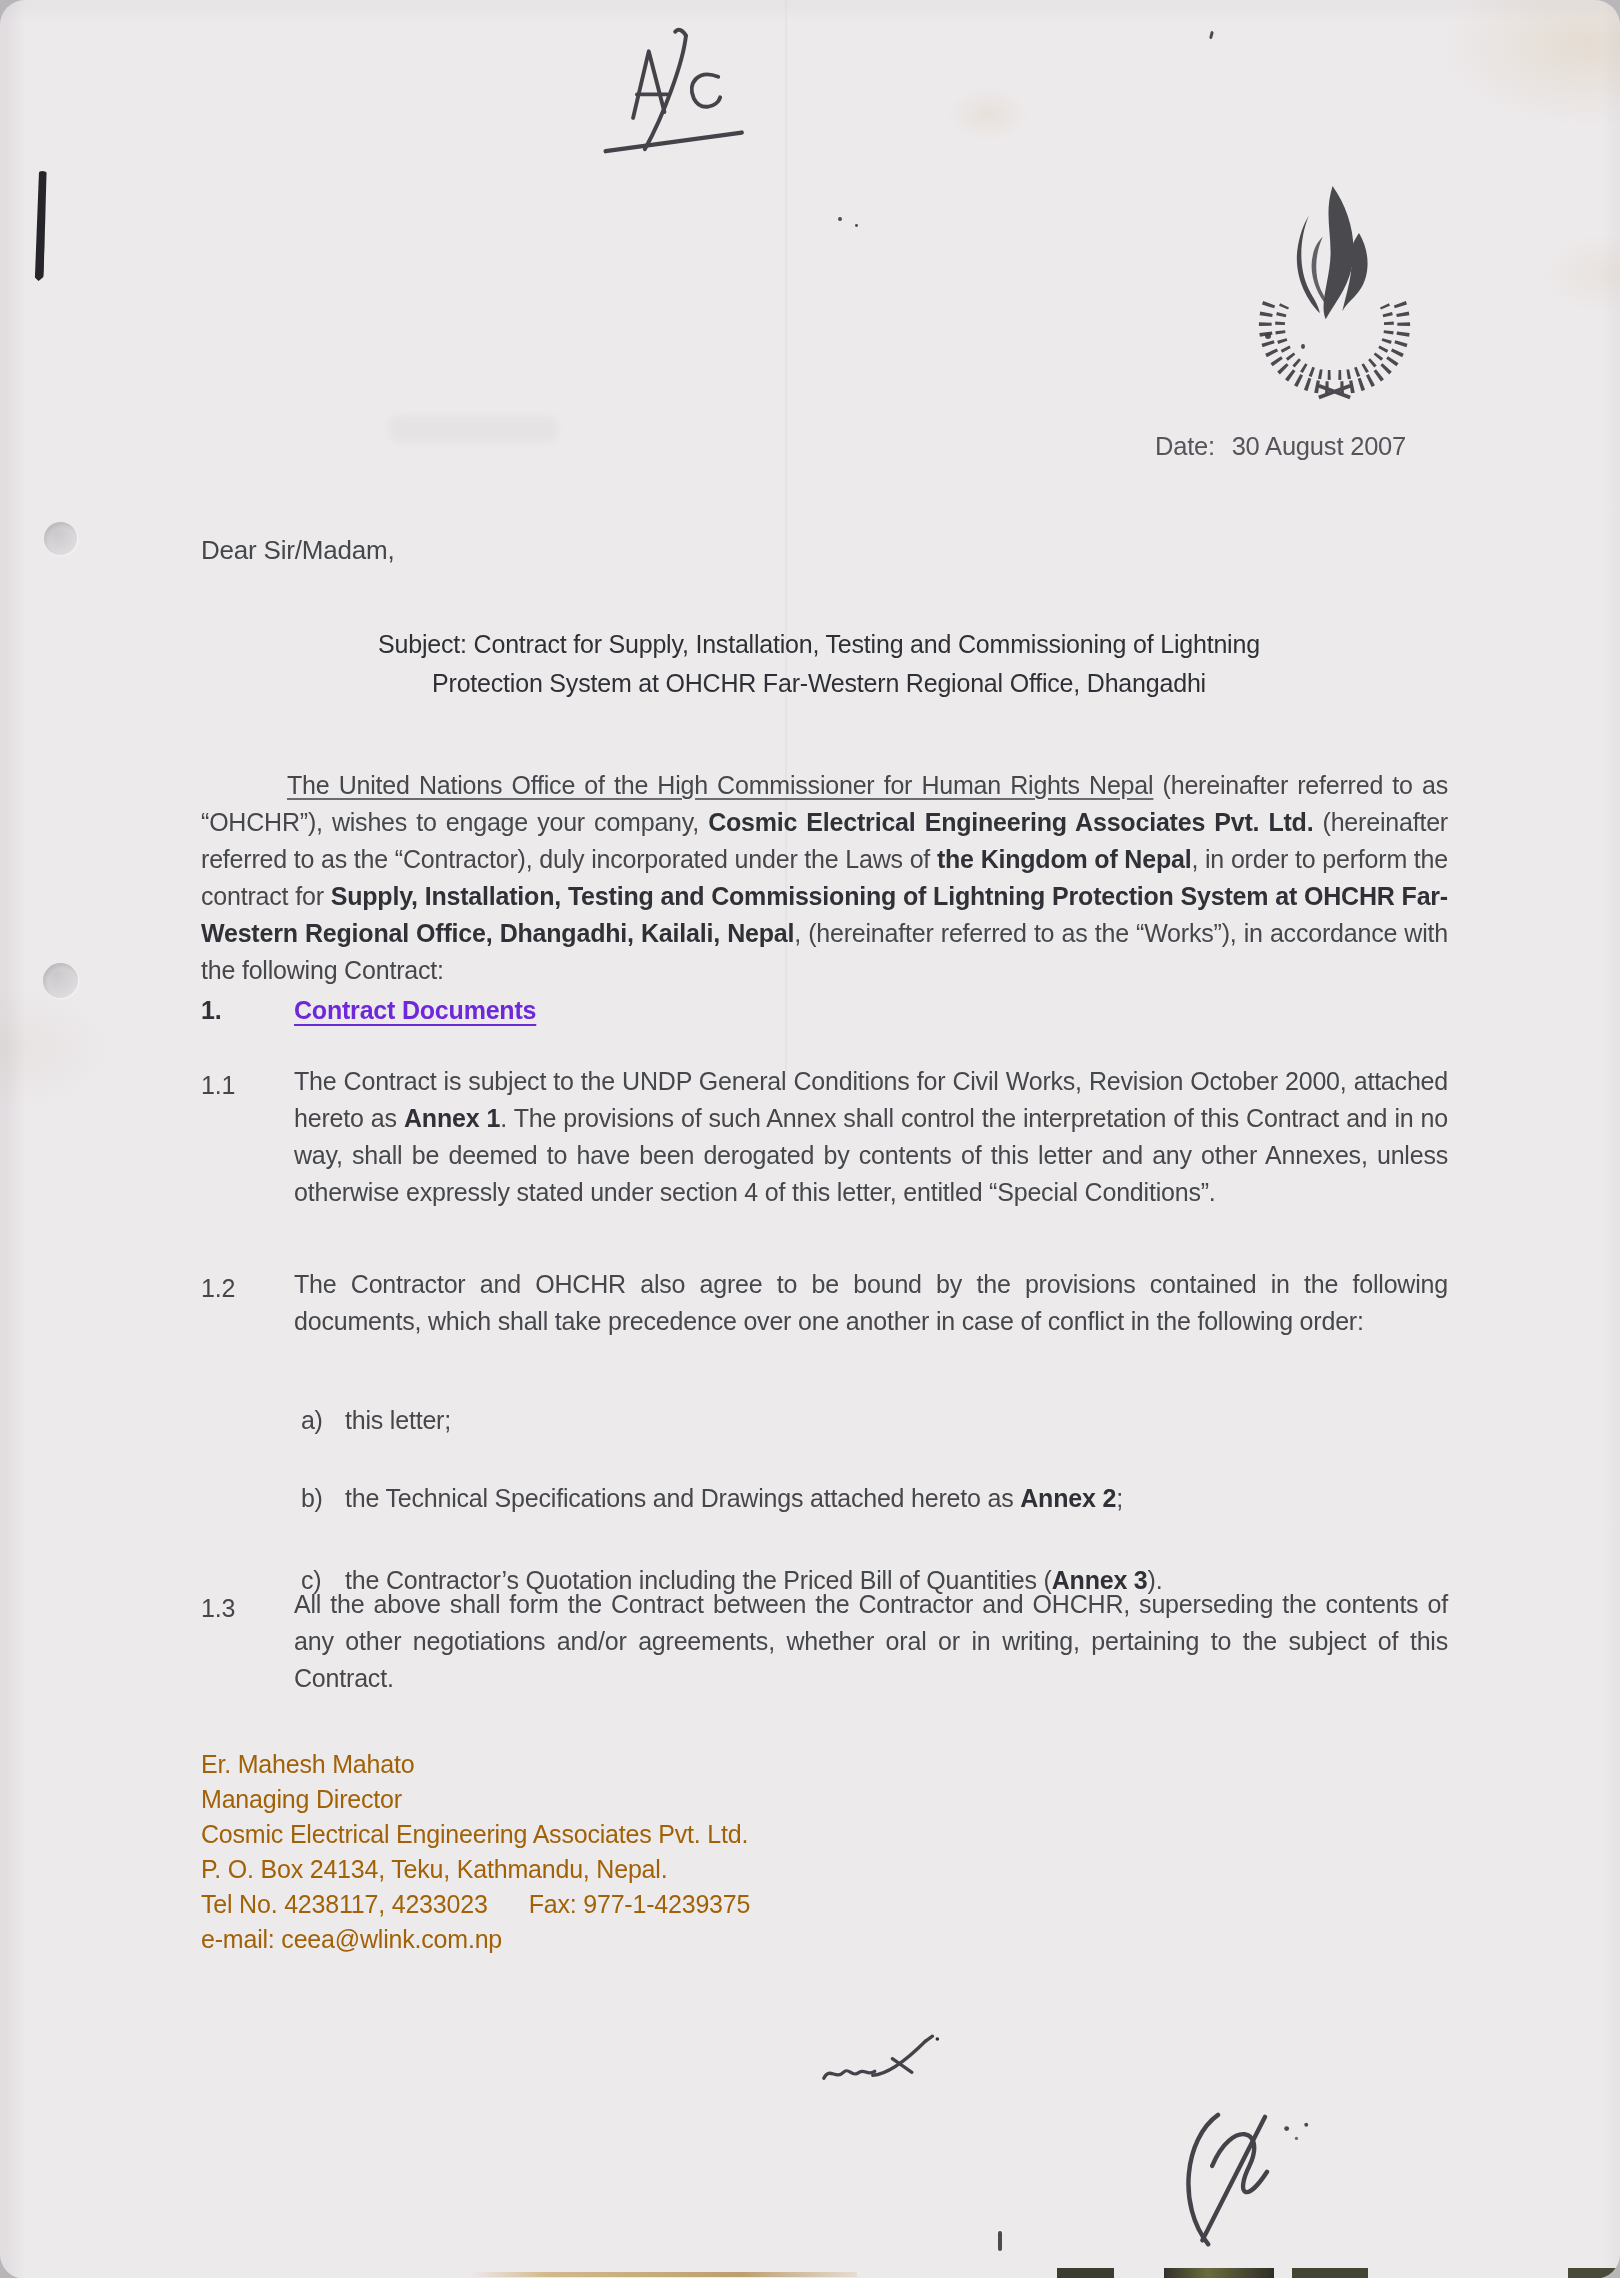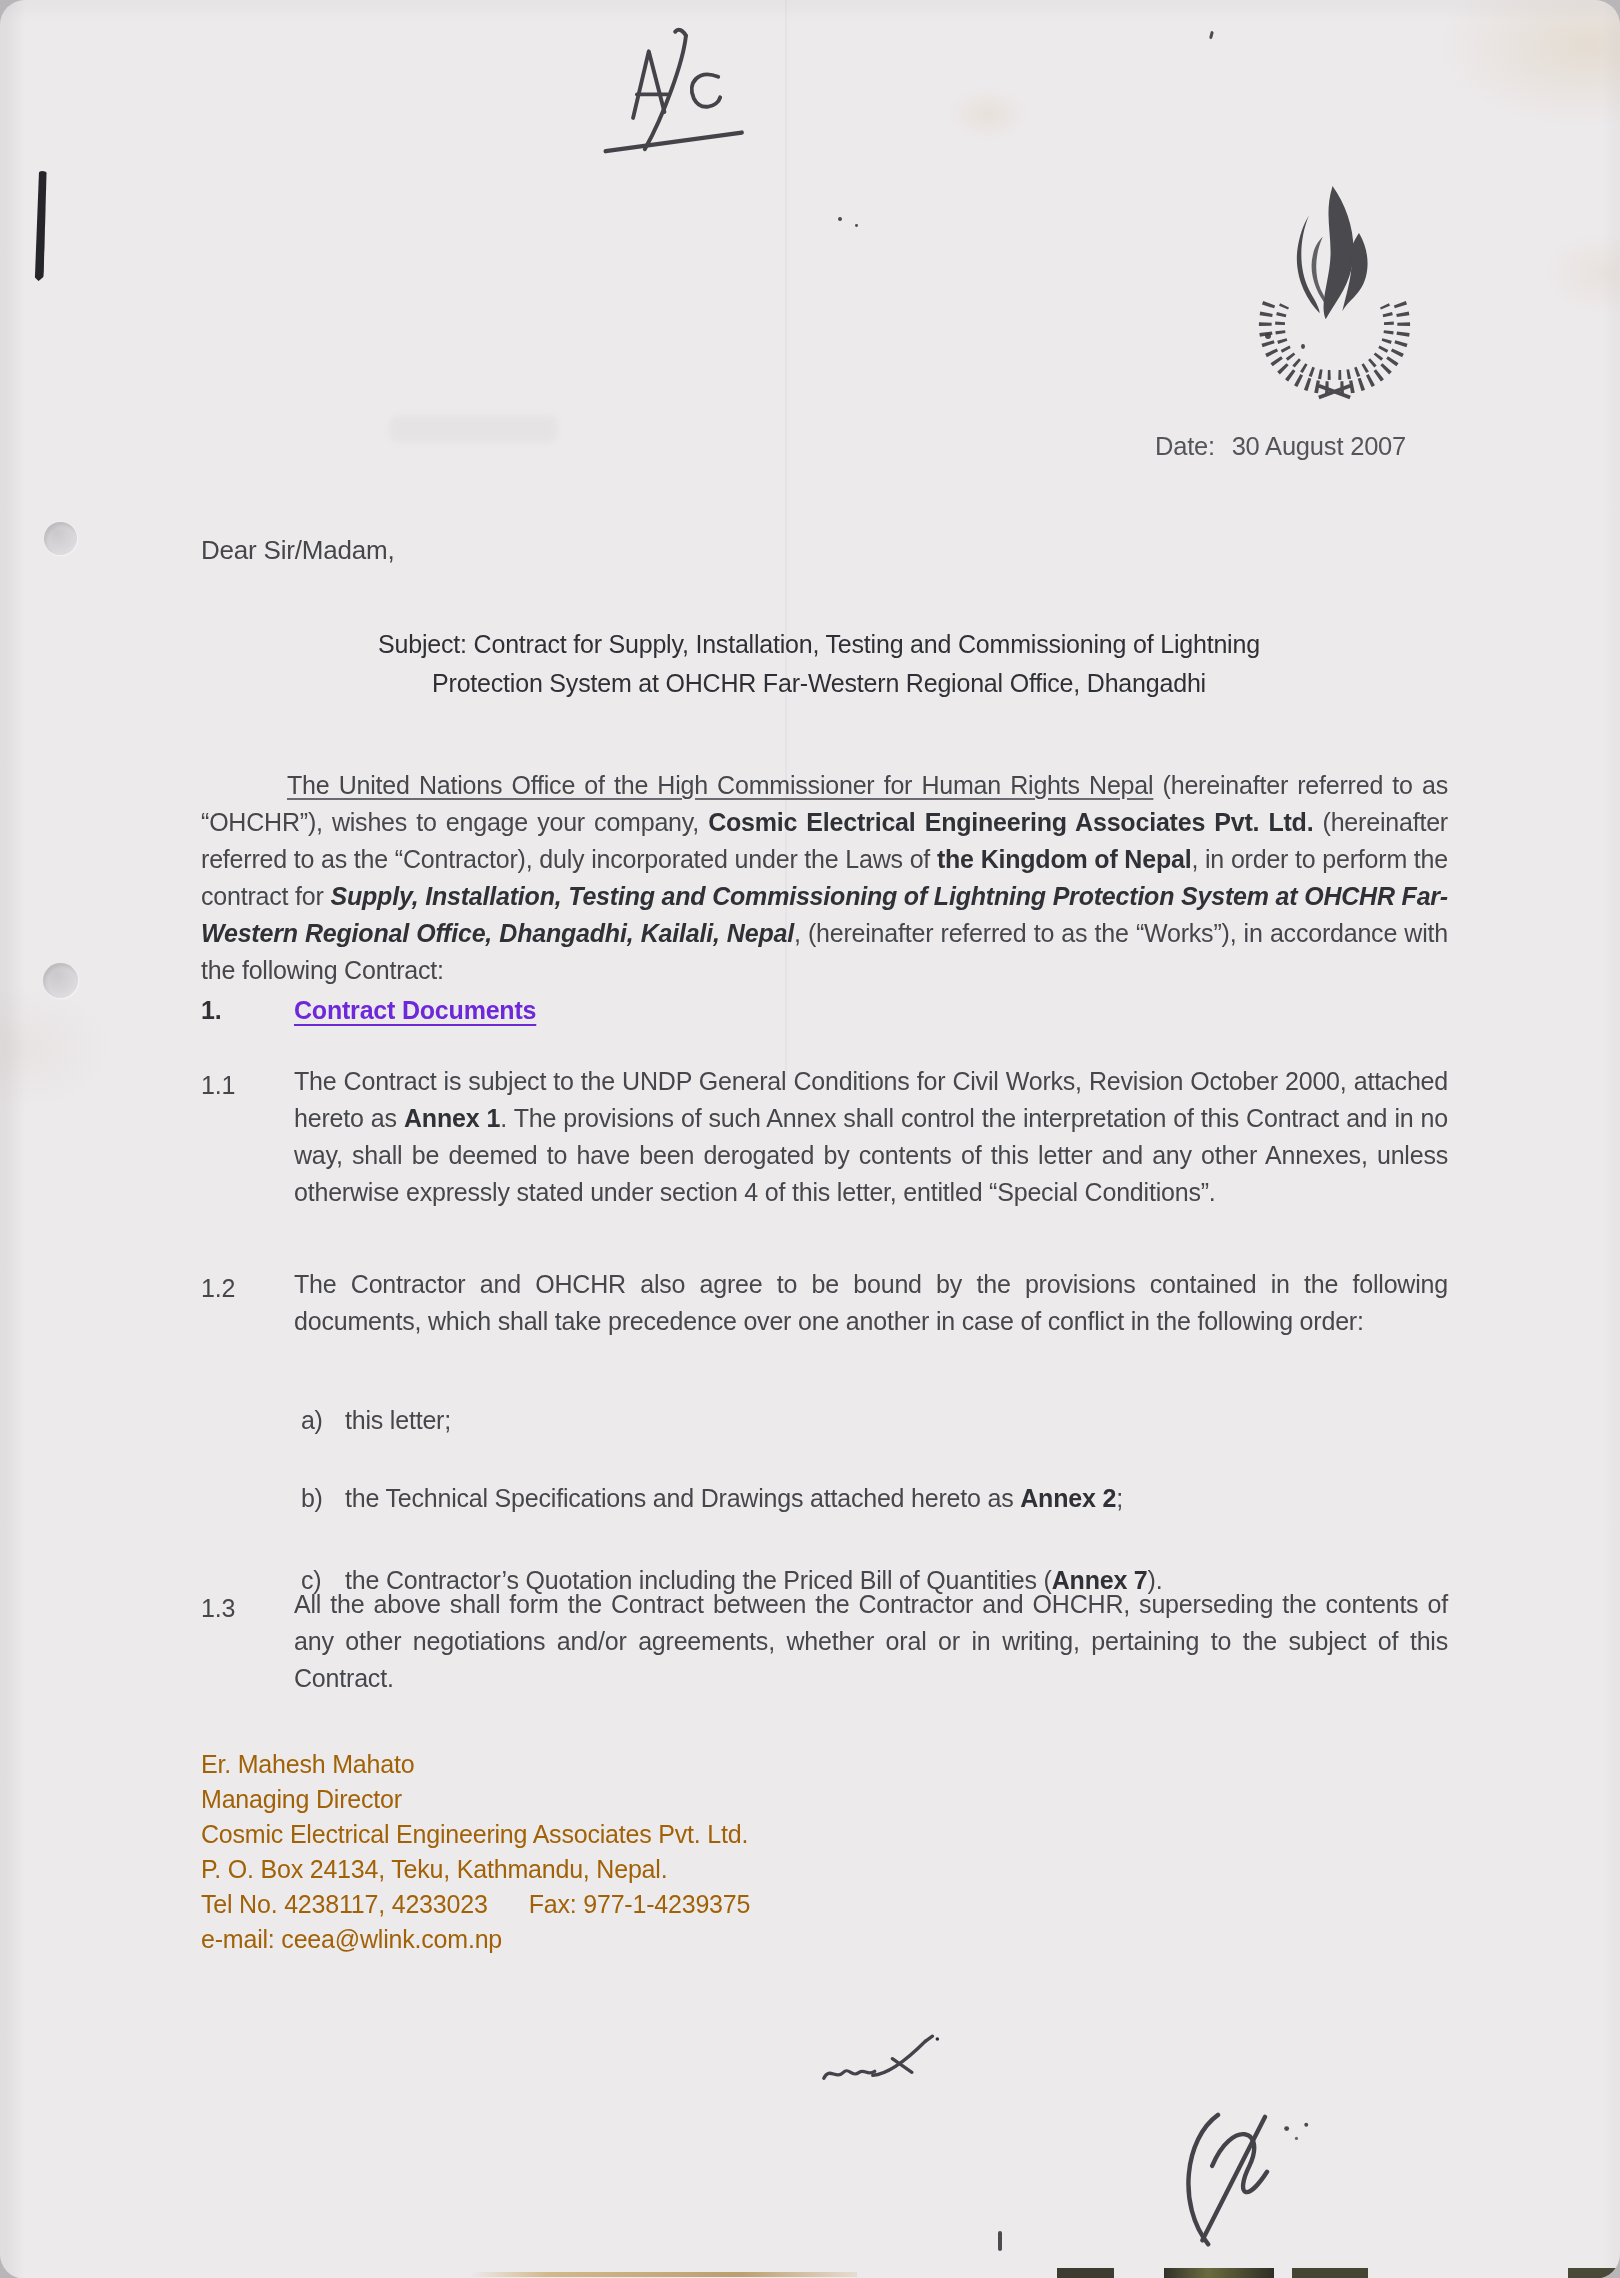--- a/index.html
+++ b/index.html
@@ -36,21 +36,21 @@
   }
   .staple{
     position:absolute;left:35px;top:171px;width:10.8px;height:110px;background:#26262a;
     border-radius:5.9px;transform:rotate(2.5deg);
     clip-path:polygon(15% 0,85% 0,100% 96%,55% 100%,20% 97%);
     box-shadow:0 0 2px rgba(30,30,35,.5);
   }
   .body-text{font-size:25px;line-height:37px;}
   .just{text-align:justify;}
   .b{font-weight:700;color:#303136;}
-  .i{font-style:italic;}
+  .i{}
   .u{text-decoration:underline;text-underline-offset:3.9px;text-decoration-thickness:1.5px;text-decoration-color:#6a6b70;margin-top:24px;}
   .abs{position:absolute;}
   .date-line{left:1155px;top:432px;font-size:25.5px;color:#54555a;}
   .salutation{left:201px;top:535px;font-size:26px;}
   .subject{left:286px;top:625px;width:1066px;text-align:center;font-weight:400;color:#2f3035;font-size:25px;line-height:39px;}
   .intro{left:201px;top:767px;width:1247px;text-indent:86px;}
   .sec-head{left:201px;top:996px;font-size:25px;}
   .sec-head .num{position:absolute;left:0;top:0;font-weight:700;color:#303136;}
   .sec-head .ttl{position:absolute;left:93px;top:0;width:412px;font-weight:700;color:#6d28d9;
     text-decoration:underline;text-underline-offset:4.9px;text-decoration-thickness:2px;white-space:nowrap;}
@@ -146,21 +146,21 @@
   <div class="abs li la body-text">
     <span class="marker">a)</span>
     <div class="ltxt"><span>this letter;</span></div>
   </div>
   <div class="abs li lb body-text">
     <span class="marker">b)</span>
     <div class="ltxt"><span>the Technical Specifications and Drawings attached hereto as </span><span class="b">Annex 2</span><span>;</span></div>
   </div>
   <div class="abs li lc body-text">
     <span class="marker">c)</span>
-    <div class="ltxt"><span>the Contractor’s Quotation including the Priced Bill of Quantities (</span><span class="b">Annex 7</span><span>).</span></div>
+    <div class="ltxt"><span>the Contractor’s Quotation including the Priced Bill of Quantities (</span><span class="b">Annex 3</span><span>).</span></div>
   </div>
 
   <div class="abs clause c13 body-text">
     <span class="cnum">1.3</span>
     <div class="ctxt just"><span>All the above shall form the Contract between the Contractor and OHCHR, superseding the contents of any other negotiations and/or agreements, whether oral or in writing, pertaining to the subject of this Contract.</span></div>
   </div>
 
   <div class="abs sig-block">
     <div>Er. Mahesh Mahato</div>
     <div>Managing Director</div>

